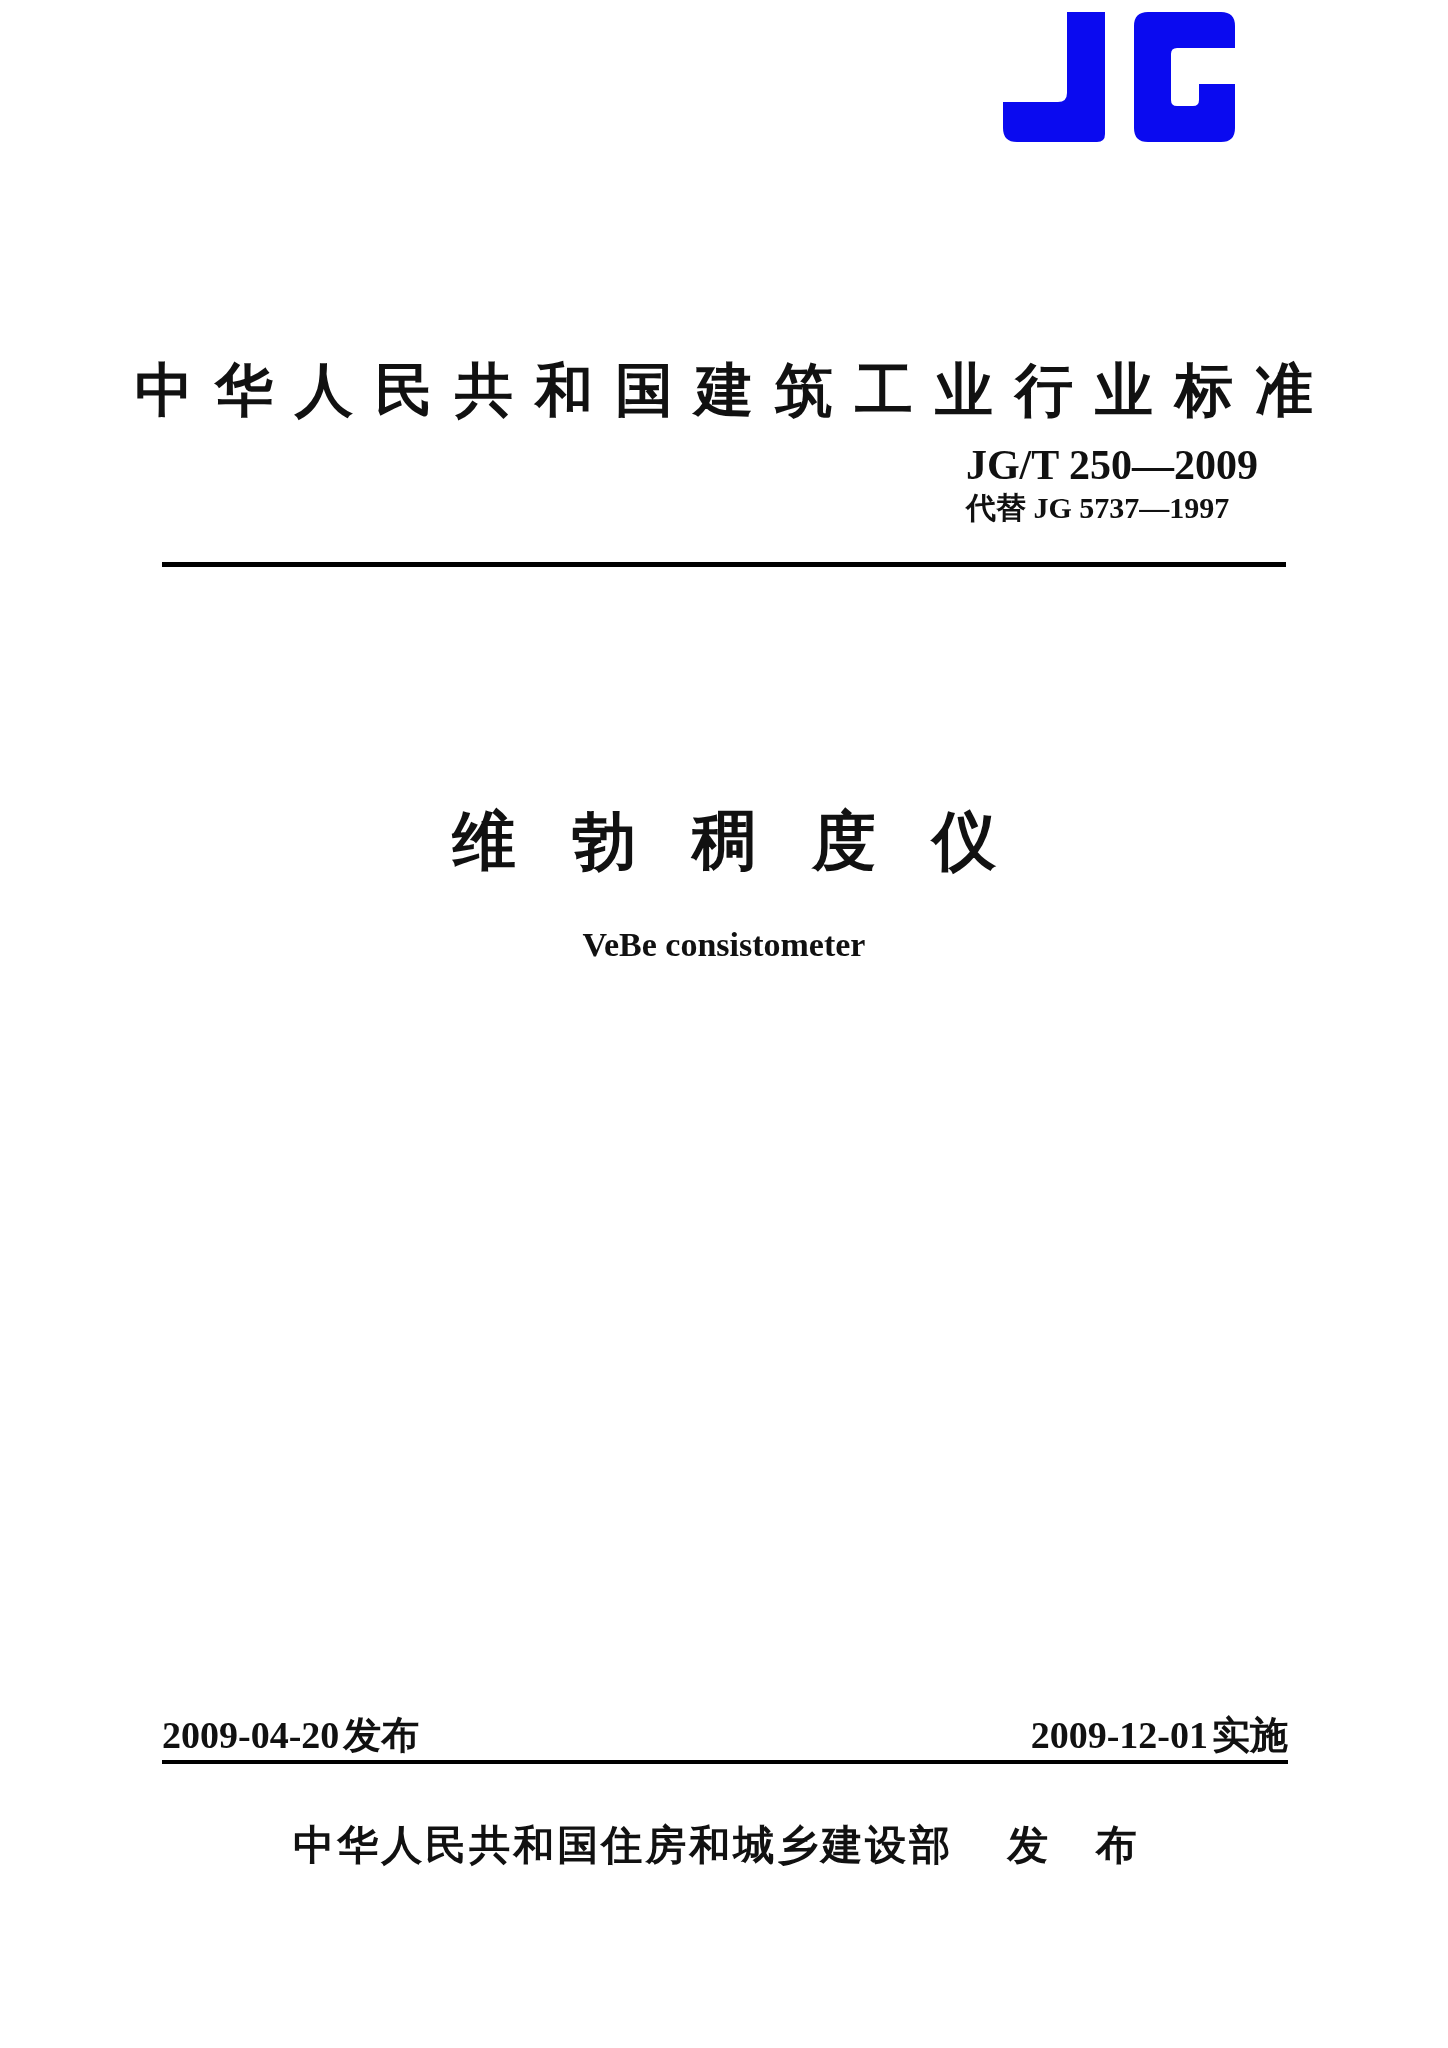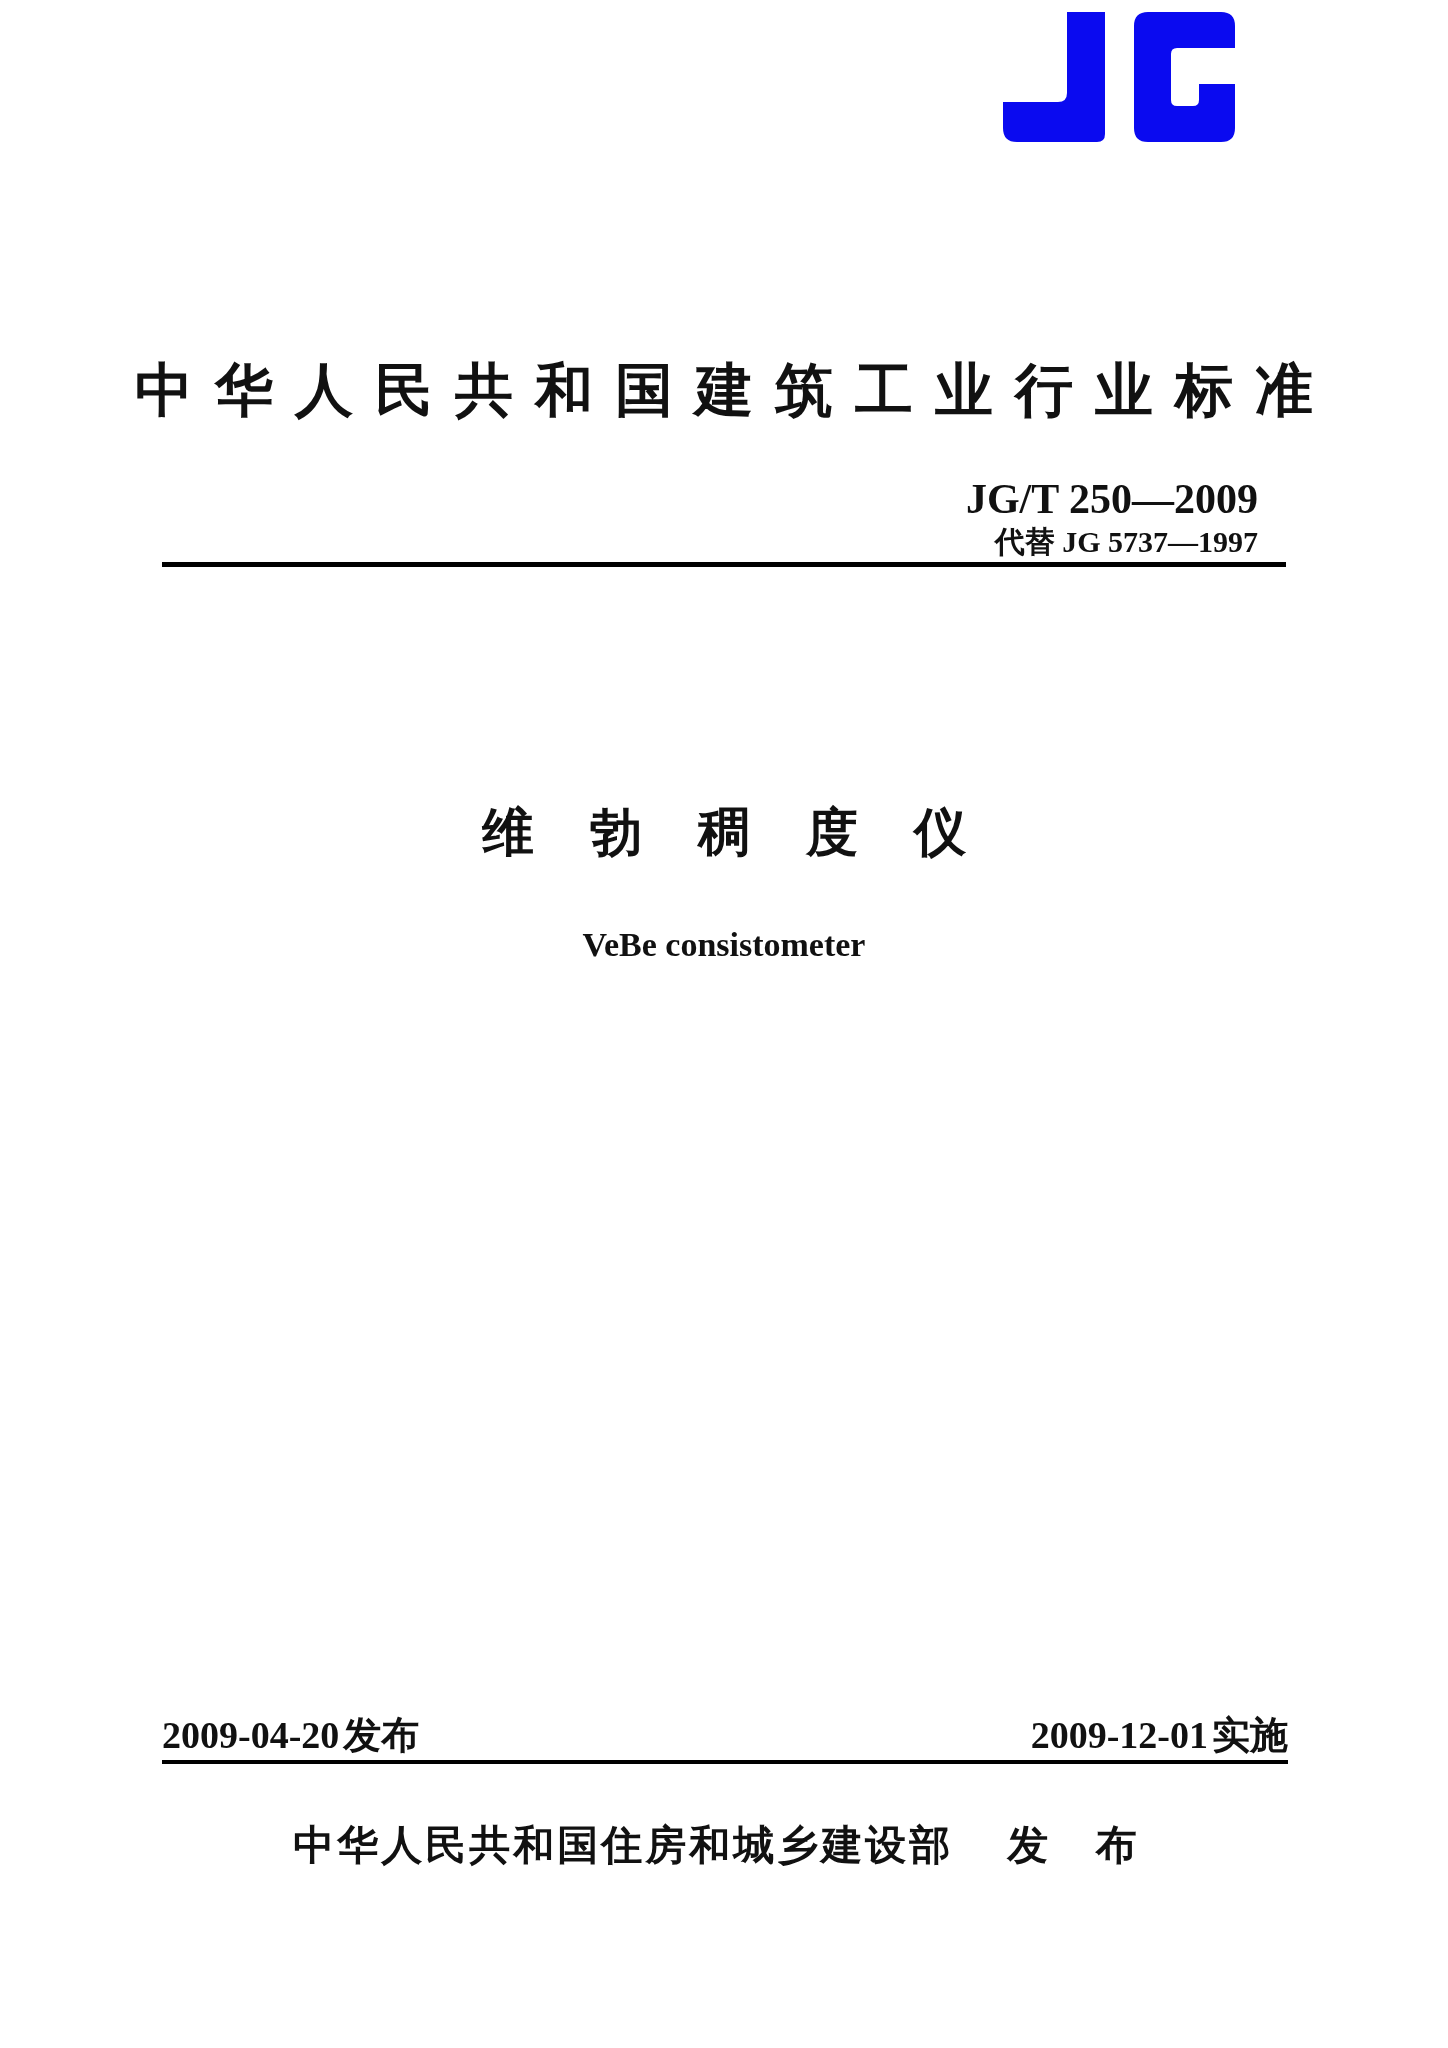--- a/index.html
+++ b/index.html
@@ -38,22 +38,21 @@
     font-weight: bold;
     letter-spacing: 22px;
     padding-left: 22px;
     white-space: nowrap;
   }
 
   
   .std-block {
     position: absolute;
     right: 190px;
-    top: 476px;
-    text-align: right;
+    top: 442px;
     font-family: "Liberation Serif", serif;
     white-space: nowrap;
   }
   .std-code {
     font-size: 42px;
     font-weight: bold;
     line-height: 46px;
   }
   .std-supersedes {
     font-size: 30px;
@@ -67,21 +66,21 @@
   .rule-top    { left: 162px; top: 562px;  width: 1124px; height: 5px; }
   .rule-bottom { left: 162px; top: 1760px; width: 1126px; height: 4px; }
 
   
   .main-title {
     position: absolute;
     left: 0;
     top: 798px;
     width: 100%;
     text-align: center;
-    font-size: 52px;
+    font-size: 64px;
     font-weight: bold;
     letter-spacing: 56px;
     padding-left: 56px;
     white-space: nowrap;
   }
 
   
   .sub-title {
     position: absolute;
     left: 0;

